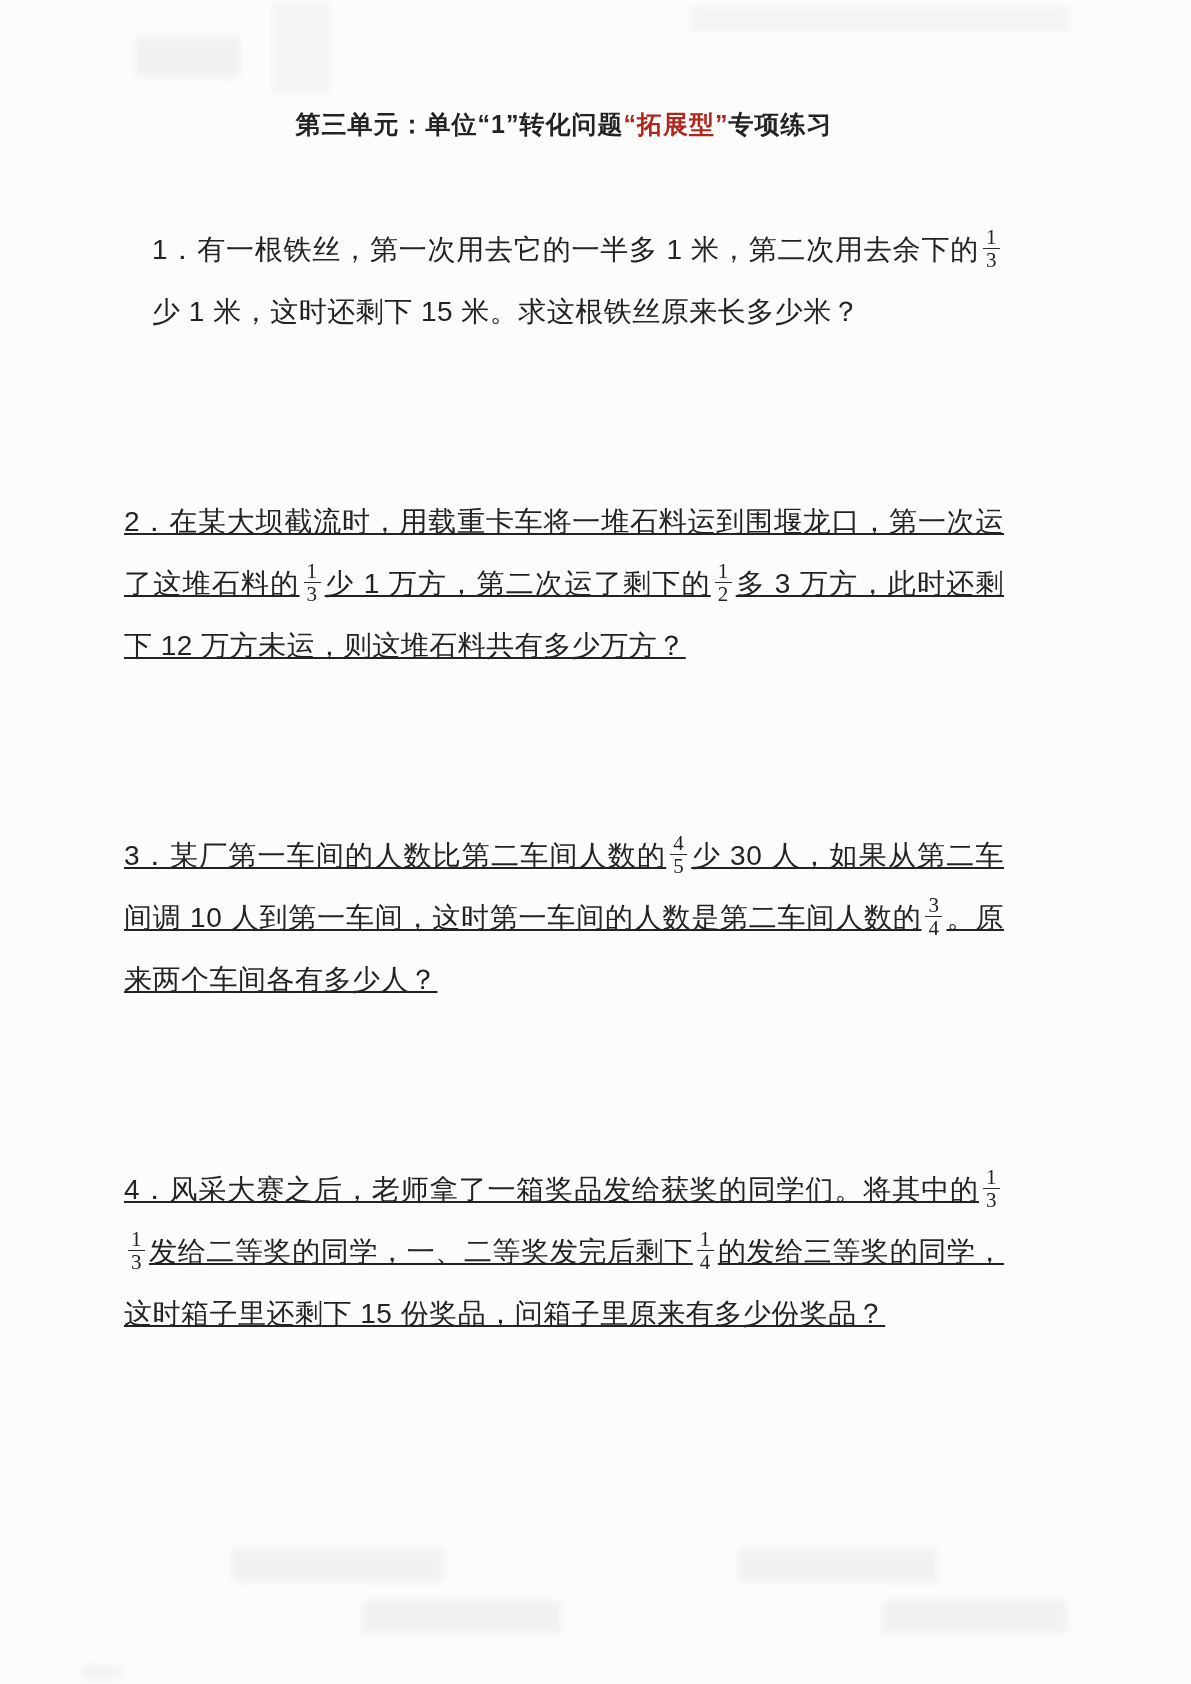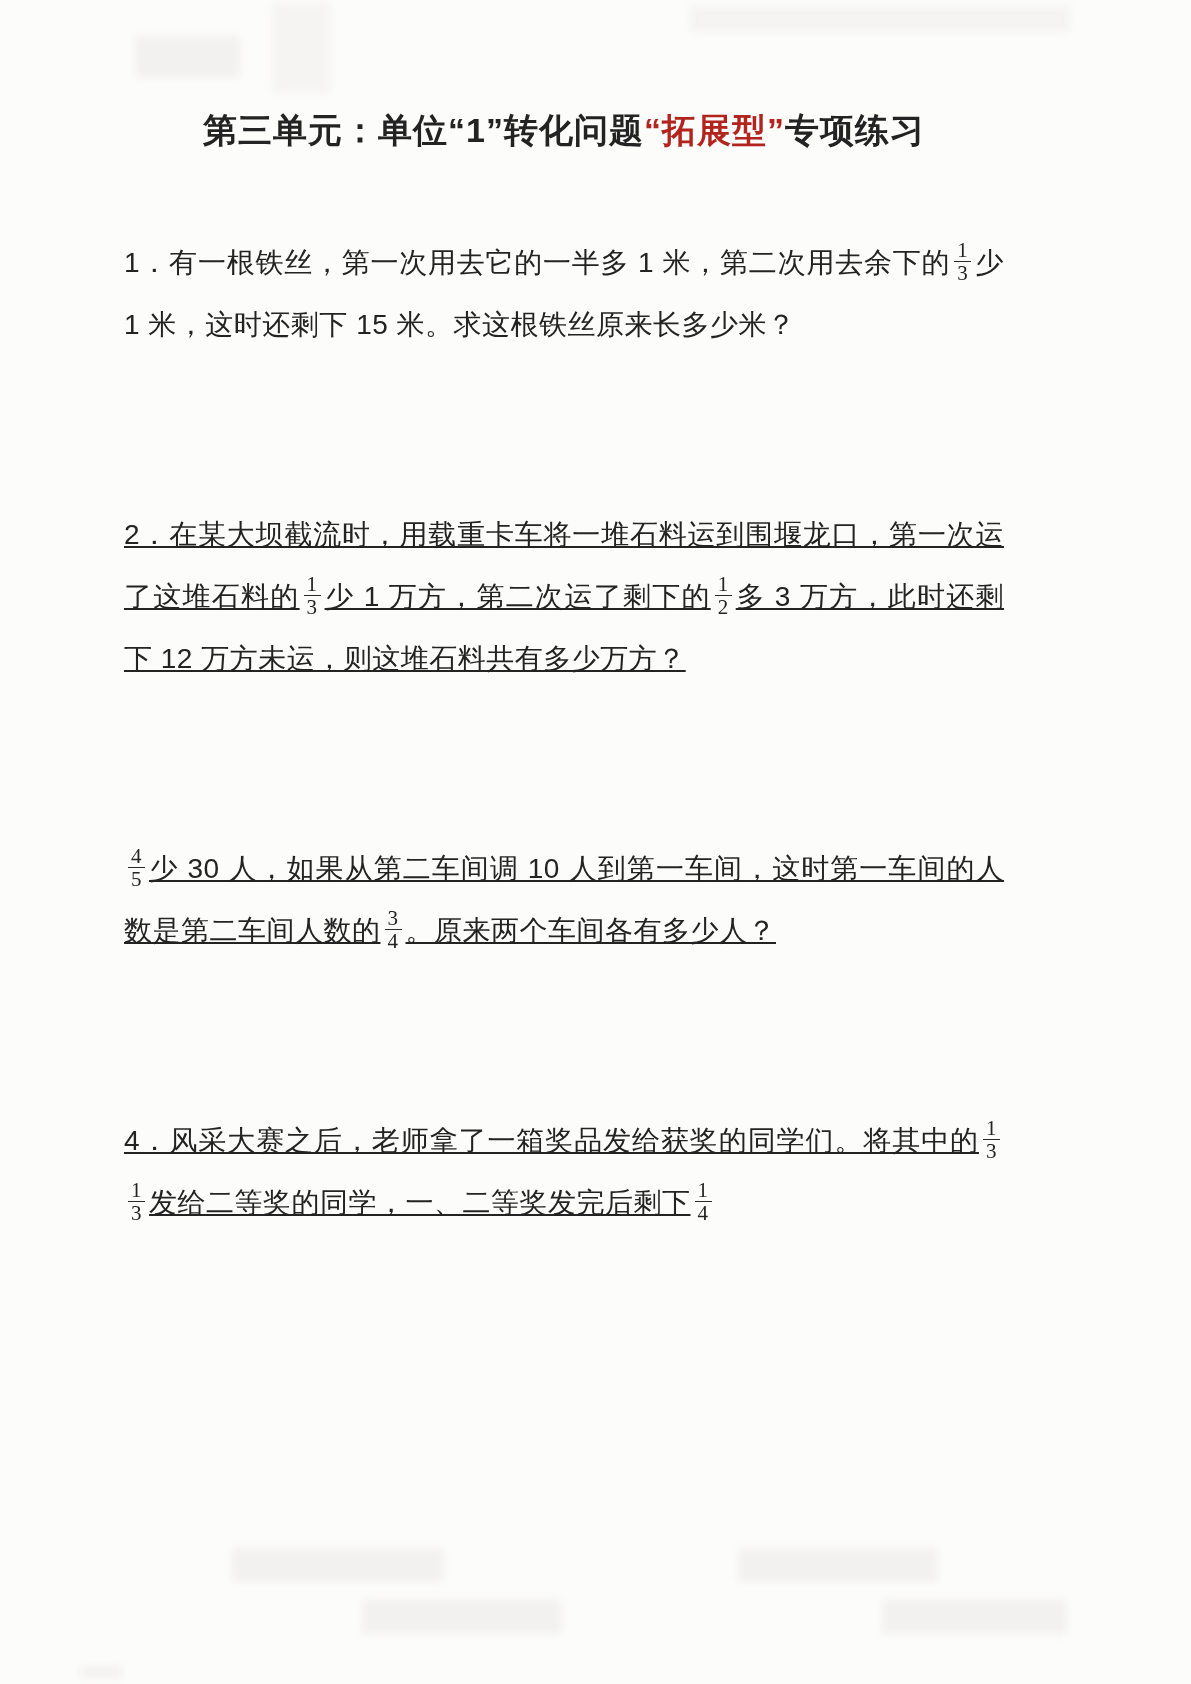--- a/index.html
+++ b/index.html
@@ -14,36 +14,36 @@
   .page{
     position:absolute;inset:0;
   }
   .content{
     position:absolute;
     left:124px;right:187px;top:0;
   }
   .doc-title{
     margin-top:108px;
     text-align:center;
-    font-size:34px;
+    font-size:25px;
     font-weight:bold;
     letter-spacing:1px;
     color:var(--text,#1c1c1c);
     white-space:nowrap;
   }
   .doc-title .hl{color:var(--highlight,#b2241e);}
   .problem{
     margin:0;
     font-size:28px;
     line-height:62px;
     text-align:justify;
     letter-spacing:0.5px;
     word-break:break-all;
   }
-  .problem.first{margin-top:78px;}
+  .problem.first{margin-top:78px;margin-left:28px;}
   .problem.gap{margin-top:148px;text-decoration:underline;}
   .frac{
     display:inline-flex;
     flex-direction:column;
     align-items:center;
     vertical-align:middle;
     font-family:"Liberation Serif","DejaVu Serif",serif;
     font-size:21px;
     line-height:1.05;
     margin:0 4px;
@@ -92,33 +92,33 @@
         </span><span>少 1 米，这时还剩下 15 米。求这根铁丝原来长多少米？</span></p>
 
     <p class="problem gap"><span>2．在某大坝截流时，用载重卡车将一堆石料运到围堰龙口，第一次运了这堆石料的</span><span class="frac">
           <span class="num">1</span>
           <span class="den">3</span>
         </span><span>少 1 万方，第二次运了剩下的</span><span class="frac">
           <span class="num">1</span>
           <span class="den">2</span>
         </span><span>多 3 万方，此时还剩下 12 万方未运，则这堆石料共有多少万方？</span></p>
 
-    <p class="problem gap"><span class="frac">
+    <p class="problem gap"><span>3．某厂第一车间的人数比第二车间人数的</span><span class="frac">
           <span class="num">4</span>
           <span class="den">5</span>
         </span><span>少 30 人，如果从第二车间调 10 人到第一车间，这时第一车间的人数是第二车间人数的</span><span class="frac">
           <span class="num">3</span>
           <span class="den">4</span>
         </span><span>。原来两个车间各有多少人？</span></p>
 
     <p class="problem gap"><span>4．风采大赛之后，老师拿了一箱奖品发给获奖的同学们。将其中的</span><span class="frac">
           <span class="num">1</span>
           <span class="den">3</span>
         </span><span class="frac">
           <span class="num">1</span>
           <span class="den">3</span>
         </span><span>发给二等奖的同学，一、二等奖发完后剩下</span><span class="frac">
           <span class="num">1</span>
           <span class="den">4</span>
-        </span></p>
+        </span><span>的发给三等奖的同学，这时箱子里还剩下 15 份奖品，问箱子里原来有多少份奖品？</span></p>
 
   </div>
 </div>
 
 </body></html>

